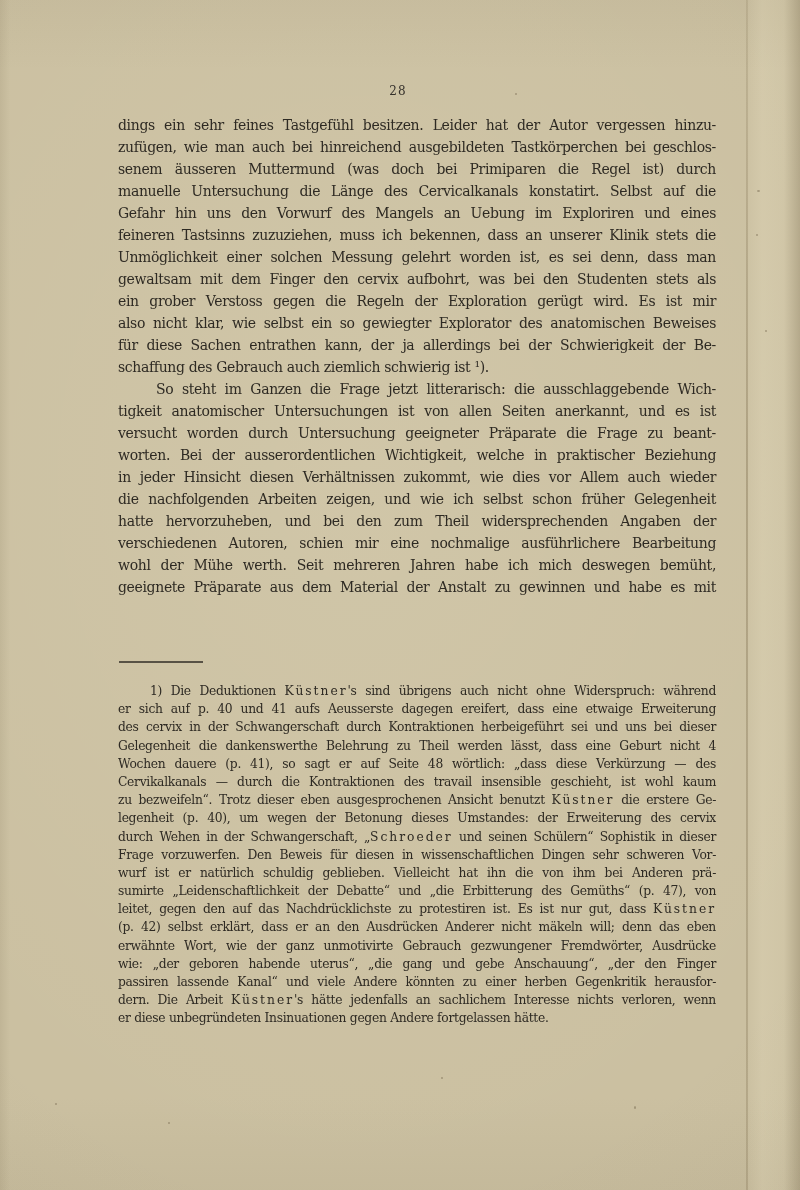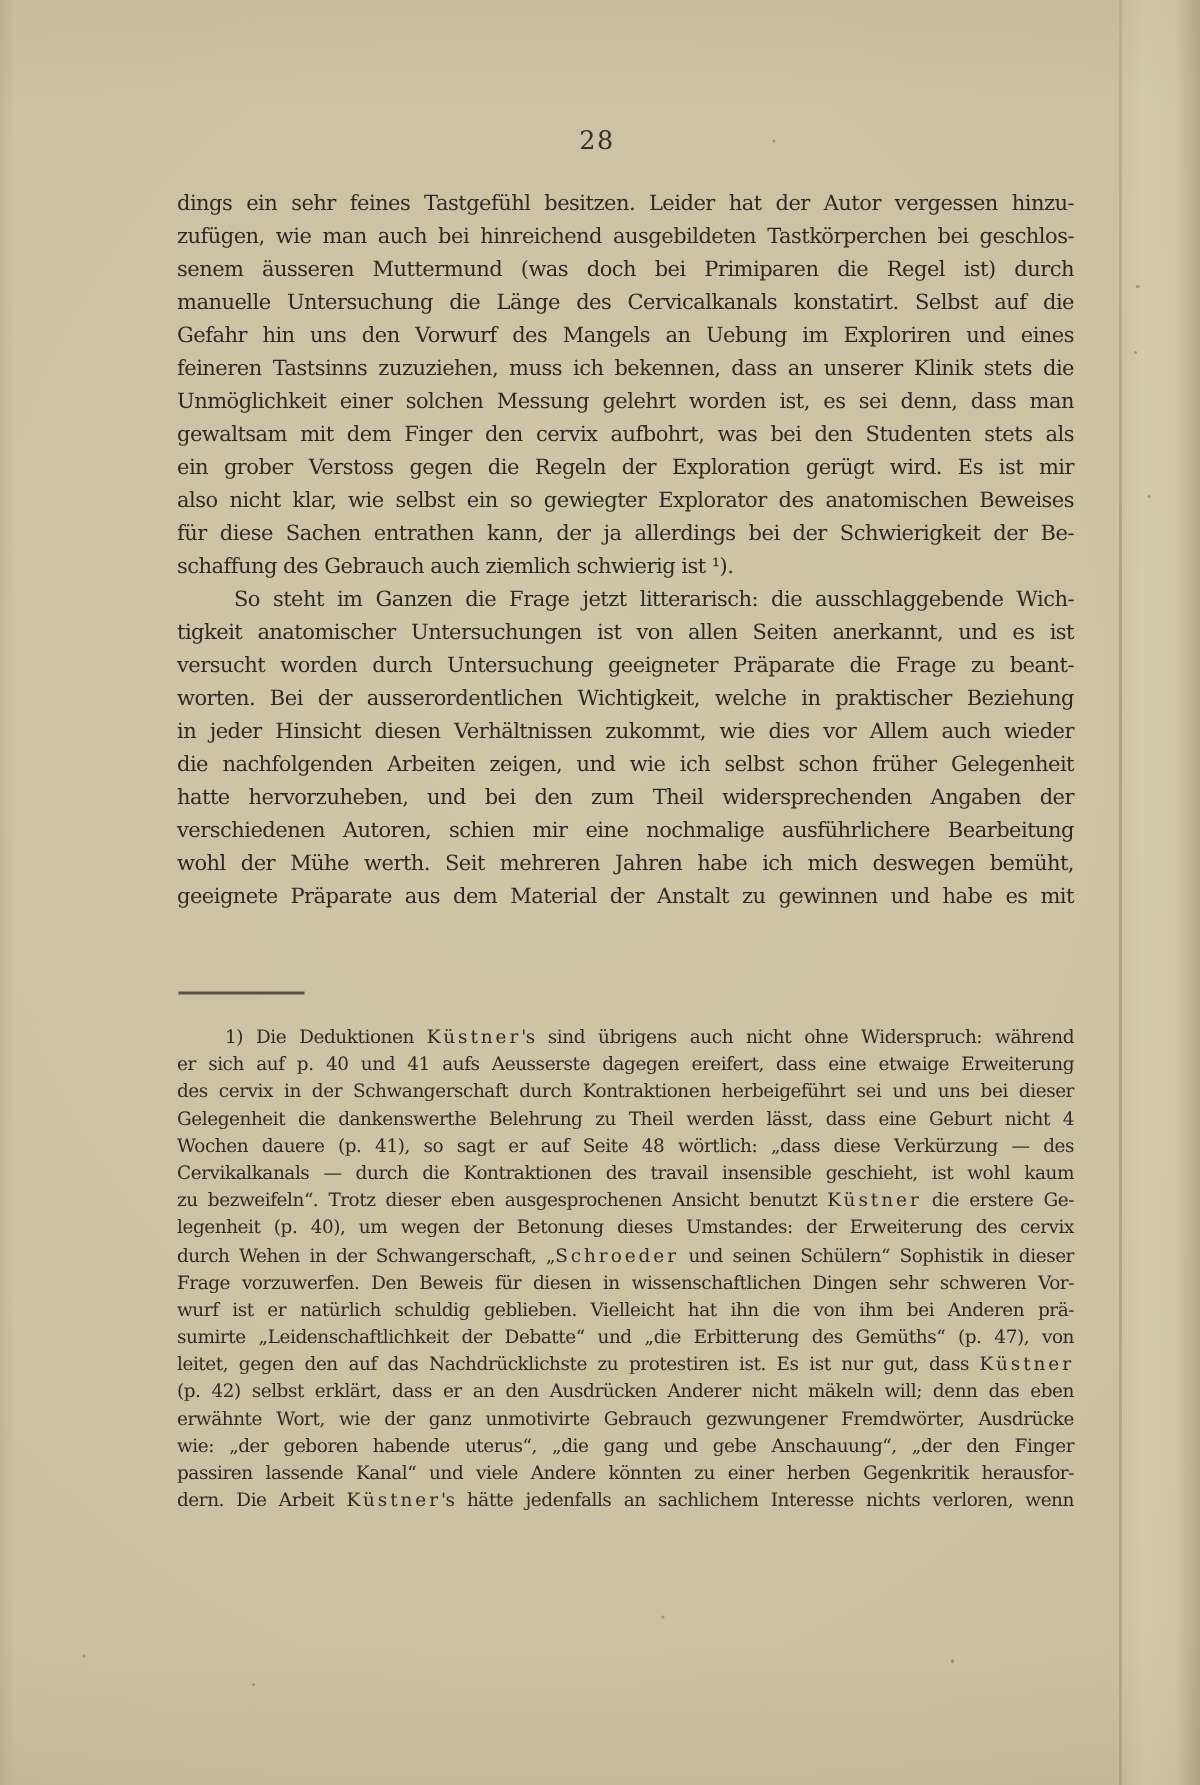--- a/index.html
+++ b/index.html
@@ -37,28 +37,28 @@
     position: absolute; top: 0; left: 0; width: 10px; height: 100%; pointer-events: none;
     background: linear-gradient(to right, rgba(96,82,54,0.10), rgba(0,0,0,0));
   }
 
   .speck { position: absolute; background: #6b5e45; border-radius: 50%; opacity: 0.45; pointer-events: none; }
 
   .page-number {
     position: absolute;
     left: 118px; top: 84px; width: 560px;
     text-align: center;
-    font-size: 17px;
+    font-size: 12px;
     letter-spacing: 1px;
     color: #34302a;
   }
 
   .body-text {
     position: absolute;
-    left: 118px; top: 125px; width: 598px;
+    left: 118px; top: 114px; width: 598px;
     font-size: 14px;
     letter-spacing: -0.35px;
   }
   .body-text .text-line {
     height: 22px;
     line-height: 22px;
     text-align: justify;
     text-align-last: justify;
     white-space: normal;
     overflow: visible;
@@ -140,20 +140,21 @@
       <div class="text-line">durch Wehen in der Schwangerschaft, „<span class="sperr">Schroeder</span> und seinen Schülern“ Sophistik in dieser</div>
       <div class="text-line">Frage vorzuwerfen.  Den Beweis für diesen in wissenschaftlichen Dingen sehr schweren Vor-</div>
       <div class="text-line">wurf ist er natürlich schuldig geblieben.  Vielleicht hat ihn die von ihm bei Anderen prä-</div>
       <div class="text-line">sumirte „Leidenschaftlichkeit der Debatte“ und „die Erbitterung des Gemüths“ (p. 47), von</div>
       <div class="text-line">leitet, gegen den auf das Nachdrücklichste zu protestiren ist.  Es ist nur gut, dass <span class="sperr">Küstner</span></div>
       <div class="text-line">(p. 42) selbst erklärt, dass er an den Ausdrücken Anderer nicht mäkeln will; denn das eben</div>
       <div class="text-line">erwähnte Wort, wie der ganz unmotivirte Gebrauch gezwungener Fremdwörter, Ausdrücke</div>
       <div class="text-line">wie: „der geboren habende uterus“, „die gang und gebe Anschauung“, „der den Finger</div>
       <div class="text-line">passiren lassende Kanal“ und viele Andere könnten zu einer herben Gegenkritik herausfor-</div>
       <div class="text-line">dern.  Die Arbeit <span class="sperr">Küstner</span>'s hätte jedenfalls an sachlichem Interesse nichts verloren, wenn</div>
+      <div class="text-line no-just">er diese unbegründeten Insinuationen gegen Andere fortgelassen hätte.</div>
     </div>
 
   <div class="page-crease"></div>
   <div class="right-edge-shade"></div>
 
   <div class="speck" style="left:515px; top:93px;  width:2px; height:2px;"></div>
   <div class="speck" style="left:757px; top:190px; width:3px; height:2px;"></div>
   <div class="speck" style="left:756px; top:234px; width:2px; height:2px;"></div>
   <div class="speck" style="left:765px; top:330px; width:2px; height:2px;"></div>
   <div class="speck" style="left:441px; top:1077px;width:2px; height:2px;"></div>

